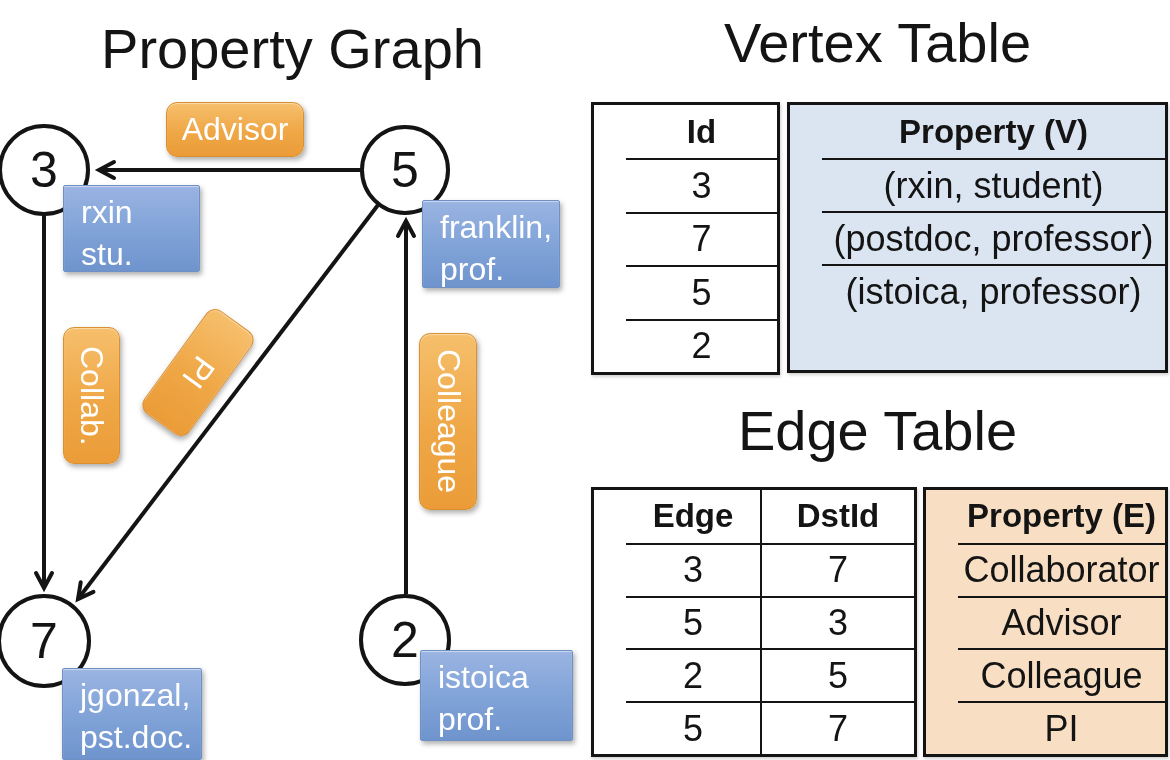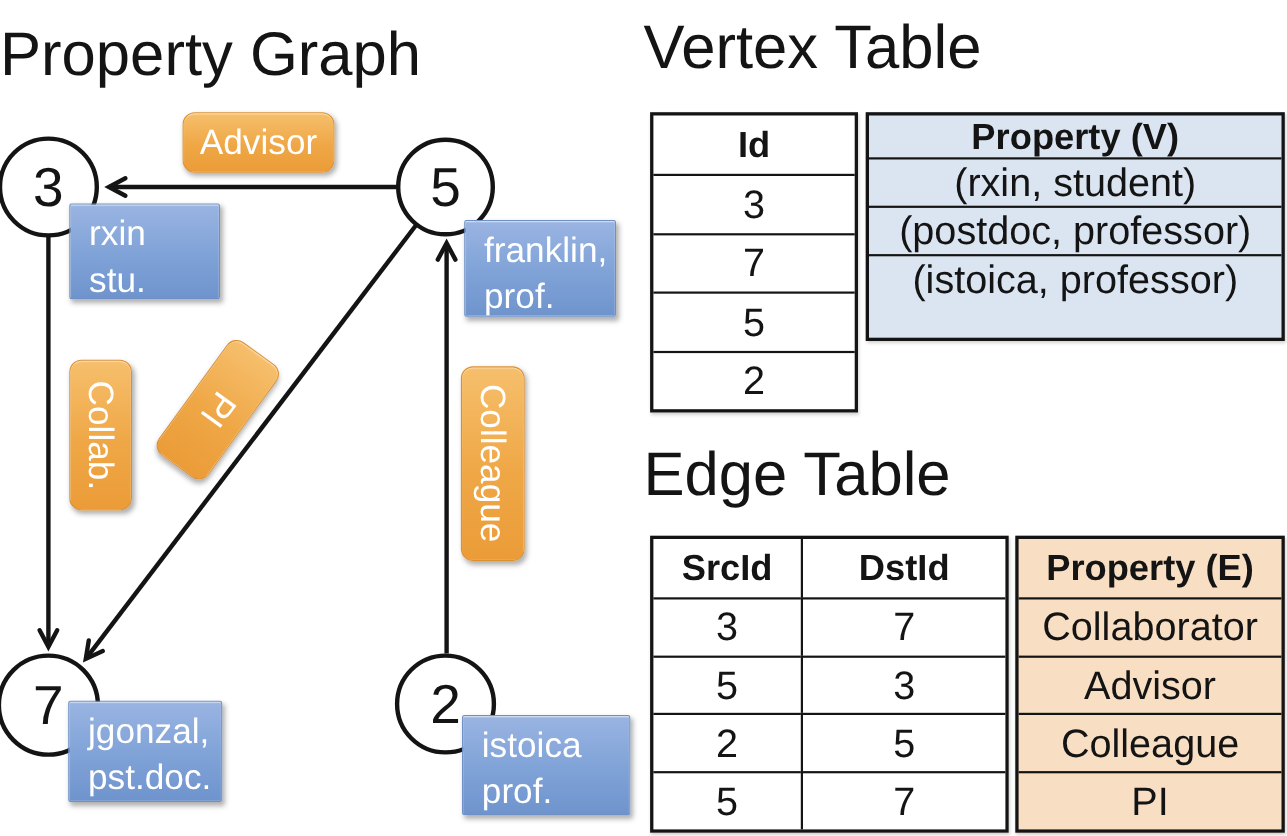--- a/index.html
+++ b/index.html
@@ -1,21 +1,21 @@
 <!DOCTYPE html>
 <html style="--table-blue: #dbe5f1; --table-tan: #f8dfc4; --vertex-box-blue: #7fa2d7; --edge-label-orange: #efa746; --line-black: #141414;"><head>
 <meta charset="utf-8">
 <style>
   html,body{margin:0;padding:0;background:#fff;}
   #canvas{
     position:relative;width:1170px;height:760px;overflow:hidden;background:#fff;
     font-family:"Liberation Sans", sans-serif;color:#141414;
   }
   .title{
-    position:absolute;text-align:left;font-size:56px;font-weight:400;
+    position:absolute;text-align:center;font-size:56px;font-weight:400;
     letter-spacing:0px;color:#141414;white-space:nowrap;
   }
   
   .node{
     position:absolute;border:4px solid #141414;border-radius:50%;background:#fff;
     display:flex;align-items:center;justify-content:center;
     font-size:50px;box-sizing:border-box;z-index:3;
   }
   
   .vbox{
@@ -32,21 +32,21 @@
     border:1px solid #da8f31;
     box-shadow:2px 3px 5px rgba(80,80,80,.45), inset 0 1px 1px rgba(255,255,255,.45);
     color:#fff;font-size:32px;display:flex;align-items:center;justify-content:center;
   }
   .elabel.vert{writing-mode:vertical-rl;}
   
   #edges{position:absolute;left:0;top:0;z-index:2;}
   
   .tbox{
     position:absolute;box-sizing:border-box;border:3px solid #141414;background:#fff;
-    display:grid;z-index:1;box-shadow:1px 2px 3px rgba(0,0,0,.18);
+    display:grid;z-index:1;box-shadow:1px 2px 3px rgba(0,0,0,.18);padding-left:32px;
   }
   .tbox.blue{background:var(--table-blue,#dbe5f1);}
   .tbox.tan{background:var(--table-tan,#f8dfc4);text-align:center;}
   .cell{
     display:flex;align-items:center;justify-content:center;
     font-size:36px;box-sizing:border-box;white-space:nowrap;
   }
   .cell.hdr{font-weight:bold;font-size:33px;}
   .one-col .cell:not(:first-child){border-top:2px solid #141414;}
   .two-col{grid-template-columns:134px 1fr;}
@@ -93,46 +93,46 @@
   <div class="elabel vert" style="left:419px;top:333px;width:58px;height:177px;">Colleague</div>
 
   <div class="vbox" style="left:63px;top:185px;width:137px;height:87px;">
     <div>rxin</div>
     <div>stu.</div>
   </div>
   <div class="vbox" style="left:422px;top:200px;width:138px;height:88px;">
     <div>franklin,</div>
     <div>prof.</div>
   </div>
-  <div class="vbox" style="left:62px;top:637px;width:140px;height:92px;">
+  <div class="vbox" style="left:62px;top:668px;width:140px;height:92px;">
     <div>jgonzal,</div>
     <div>pst.doc.</div>
   </div>
   <div class="vbox" style="left:420px;top:650px;width:153px;height:91px;">
     <div>istoica</div>
     <div>prof.</div>
   </div>
 
   <div class="tbox one-col" style="left:591px;top:102px;width:189px;height:273px;grid-template-rows:repeat(5,1fr);">
     <div class="cell hdr">Id</div>
     <div class="cell">3</div>
     <div class="cell">7</div>
     <div class="cell">5</div>
     <div class="cell">2</div>
   </div>
 
-  <div class="tbox one-col blue" style="left:787px;top:102px;width:381px;height:208px;grid-template-rows:repeat(5,1fr);">
+  <div class="tbox one-col blue" style="left:787px;top:102px;width:381px;height:271px;grid-template-rows:repeat(5,1fr);">
     <div class="cell hdr">Property (V)</div>
     <div class="cell">(rxin, student)</div>
     <div class="cell">(postdoc, professor)</div>
     <div class="cell">(istoica, professor)</div>
   </div>
 
   <div class="tbox two-col" style="left:591px;top:487px;width:326px;height:270px;grid-template-rows:repeat(5,1fr);">
-    <div class="cell hdr">SrcId</div>
+    <div class="cell hdr">Edge</div>
     <div class="cell hdr">DstId</div>
     <div class="cell">3</div>
     <div class="cell">7</div>
     <div class="cell">5</div>
     <div class="cell">3</div>
     <div class="cell">2</div>
     <div class="cell">5</div>
     <div class="cell">5</div>
     <div class="cell">7</div>
   </div>

